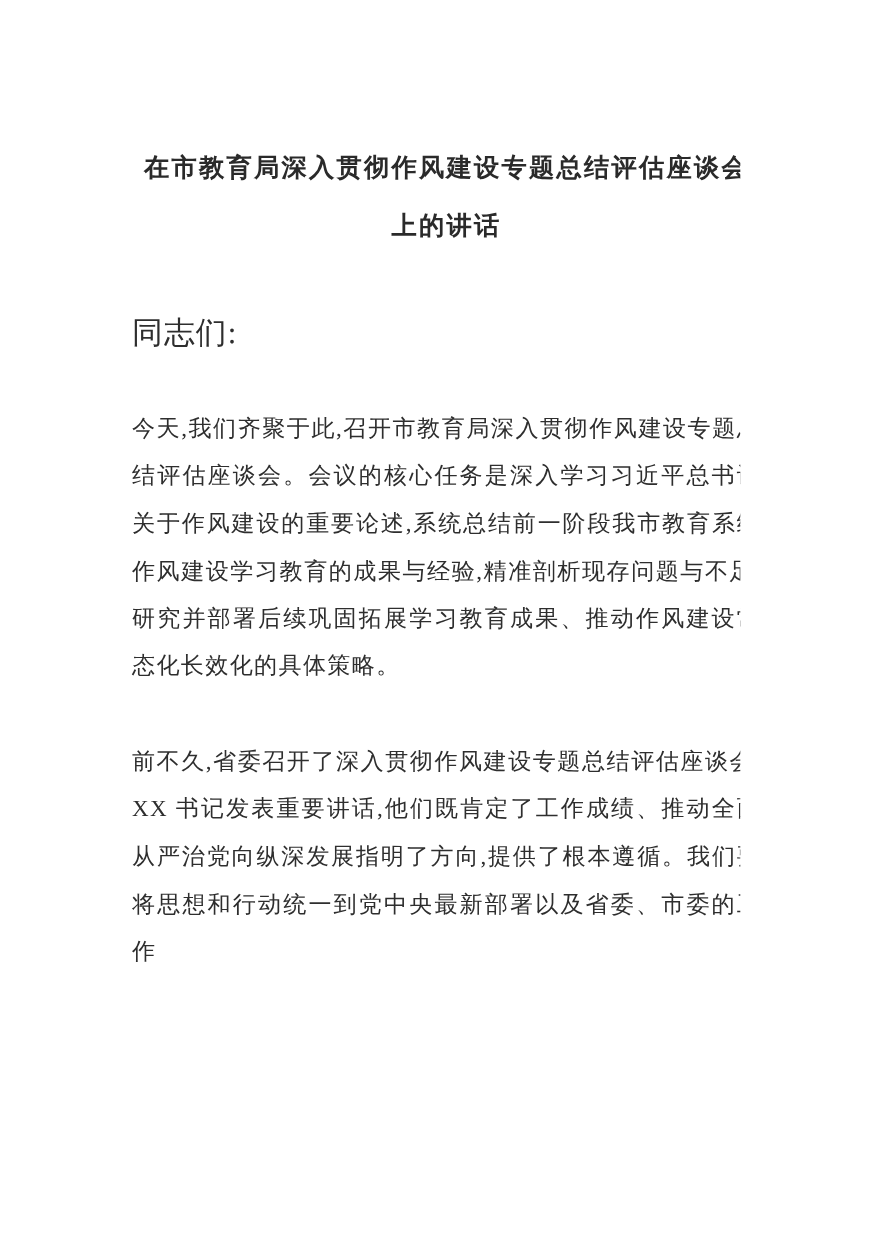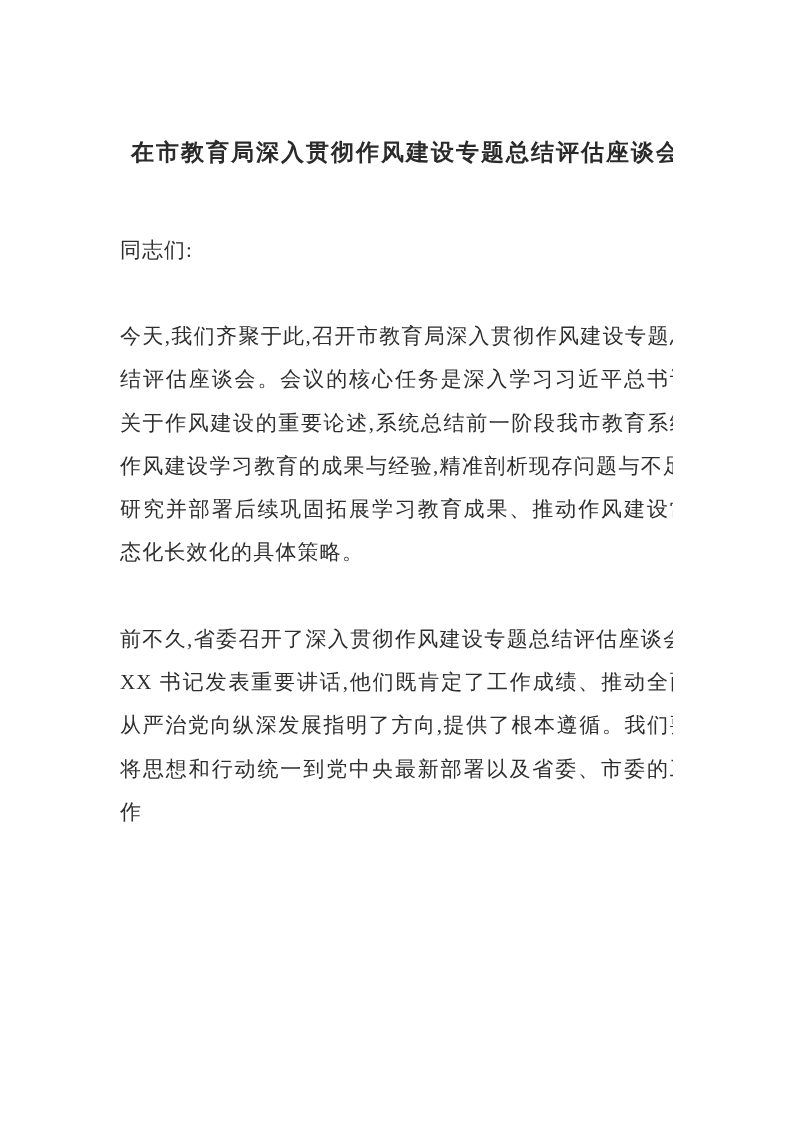--- a/index.html
+++ b/index.html
@@ -25,21 +25,21 @@
   .doc-title {
     font-size: 23px;
     font-weight: 700;
     text-align: center;
     line-height: 53px;
     letter-spacing: 2px;
     color: #2a2a2a;
   }
   .salutation {
     margin-top: 50px;
-    font-size: 21px;
+    font-size: 28px;
     line-height: 43px;
     letter-spacing: 1px;
   }
   .para {
     margin: 43px 0 0 0;
     font-size: 21px;
     line-height: 43.3px;
     letter-spacing: 1.2px;
     text-align: justify;
     text-justify: inter-ideograph;
@@ -48,20 +48,21 @@
   }
 </style>
 </head>
 <body>
 
 <div class="page">
   <div class="content">
 
     <div class="doc-title">
       <div>在市教育局深入贯彻作风建设专题总结评估座谈会</div>
+      <div>上的讲话</div>
     </div>
 
     <div class="salutation">同志们:</div>
 
     <p class="para">今天,我们齐聚于此,召开市教育局深入贯彻作风建设专题总结评估座谈会。会议的核心任务是深入学习习近平总书记关于作风建设的重要论述,系统总结前一阶段我市教育系统作风建设学习教育的成果与经验,精准剖析现存问题与不足,研究并部署后续巩固拓展学习教育成果、推动作风建设常态化长效化的具体策略。</p>
 
 
     <p class="para">前不久,省委召开了深入贯彻作风建设专题总结评估座谈会,XX 书记发表重要讲话,他们既肯定了工作成绩、推动全面从严治党向纵深发展指明了方向,提供了根本遵循。我们要将思想和行动统一到党中央最新部署以及省委、市委的工作</p>
 
   </div>

